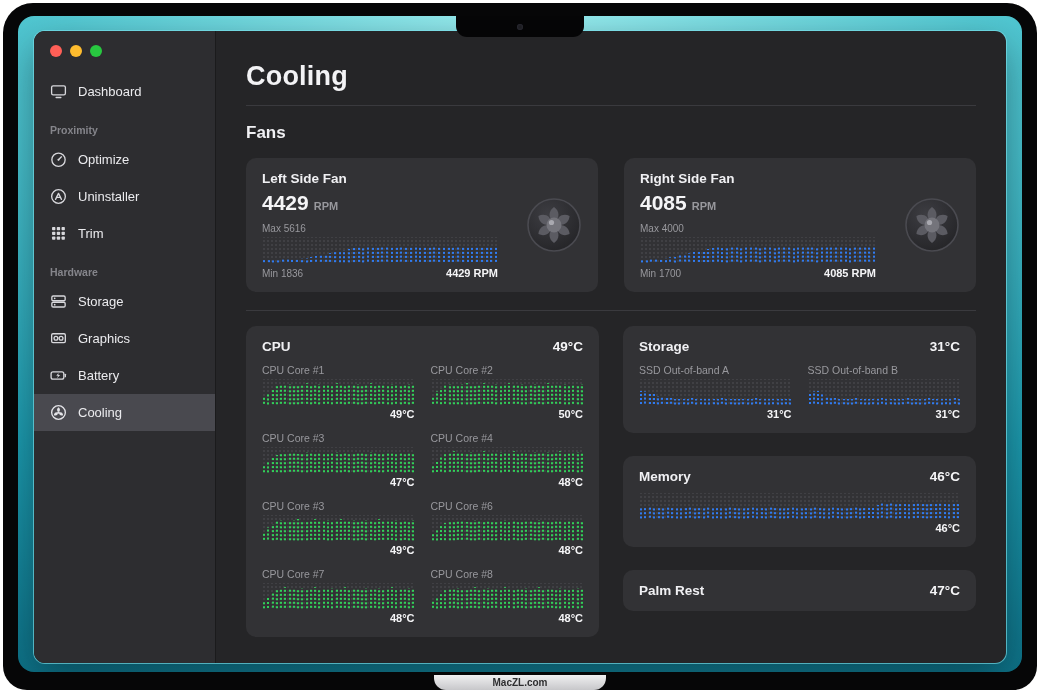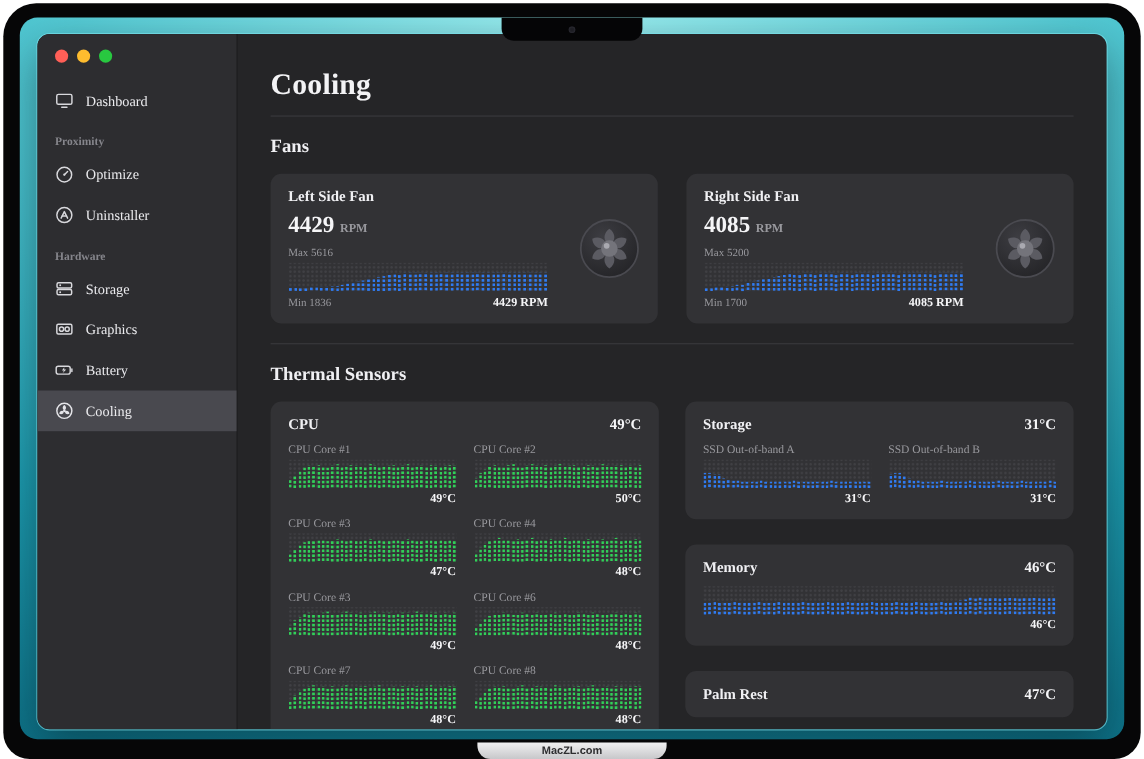--- a/index.html
+++ b/index.html
@@ -2,21 +2,21 @@
 <html><head>
 <meta charset="utf-8">
 <style>
   * { margin:0; padding:0; box-sizing:border-box; }
   html,body { width:1040px; height:690px; background:#fff; font-family:"Liberation Sans","DejaVu Sans",sans-serif; overflow:hidden; }
   .stage { position:relative; width:1040px; height:690px; }
 
   
   .laptop { position:absolute; left:3px; top:3px; right:3px; bottom:0; background:#060607; border-radius:30px 30px 24px 24px; }
   .screen { position:absolute; left:15px; top:13px; right:15px; bottom:18px; border-radius:16px; overflow:hidden;
-            background:radial-gradient(130% 110% at 50% 0%, #9df0f2 0%, #55ccd6 35%, #1d9cb0 70%, #0d7187 100%);font-family:Liberation Serif, serif; }
+            background:radial-gradient(130% 110% at 50% 0%, #9df0f2 0%, #55ccd6 35%, #1d9cb0 70%, #0d7187 100%); }
   .notch { position:absolute; left:50%; top:0; transform:translateX(-50%); width:128px; height:21px; background:#050506; border-radius:0 0 11px 11px; display:flex; align-items:center; justify-content:center; }
   .camera { width:6px; height:6px; border-radius:50%; background:#1d1d22; box-shadow:inset 0 0 2px #3a3a46; }
   .lip { position:absolute; left:50%; bottom:0; transform:translateX(-50%); width:172px; height:15px;
          background:linear-gradient(#f0f0f1,#c7c7ca); border-radius:0 0 12px 12px; display:flex; align-items:center; justify-content:center; }
   .lip span { font-size:10px; font-weight:700; color:#2e2e30; }
 
   
   .window { position:absolute; left:16px; top:15px; right:16px; bottom:9px; border-radius:11px; overflow:hidden; display:flex;
             box-shadow:0 0 0 1px rgba(120,225,235,.65), 0 14px 42px rgba(0,20,26,.45); background:#252527; }
 
@@ -113,20 +113,36 @@
             </div>
             <div class="side-item">
               <span class="glyph">
                 <svg width="19" height="19" viewBox="0 0 20 20" fill="none" stroke="#d8d8dc" stroke-width="1.4" stroke-linecap="round" stroke-linejoin="round">
                     <circle cx="10" cy="10" r="7.2"></circle>
                     <path d="M6.9 13l3.1-6.3 3.1 6.3"></path>
                     <path d="M8 11h4"></path>
                   </svg>
               </span>
               <span class="lbl">Uninstaller</span>
+            </div>
+            <div class="side-item">
+              <span class="glyph">
+                <svg width="19" height="19" viewBox="0 0 20 20" fill="#d8d8dc">
+                    <rect x="3.2" y="3.2" width="3.5" height="3.5" rx="0.8"></rect>
+                    <rect x="8.2" y="3.2" width="3.5" height="3.5" rx="0.8"></rect>
+                    <rect x="13.2" y="3.2" width="3.5" height="3.5" rx="0.8"></rect>
+                    <rect x="3.2" y="8.2" width="3.5" height="3.5" rx="0.8"></rect>
+                    <rect x="8.2" y="8.2" width="3.5" height="3.5" rx="0.8"></rect>
+                    <rect x="13.2" y="8.2" width="3.5" height="3.5" rx="0.8"></rect>
+                    <rect x="3.2" y="13.2" width="3.5" height="3.5" rx="0.8"></rect>
+                    <rect x="8.2" y="13.2" width="3.5" height="3.5" rx="0.8"></rect>
+                    <rect x="13.2" y="13.2" width="3.5" height="3.5" rx="0.8"></rect>
+                  </svg>
+              </span>
+              <span class="lbl">Trim</span>
             </div>
 
             <div class="section-label">Hardware</div>
 
             <div class="side-item">
               <span class="glyph">
                 <svg width="19" height="19" viewBox="0 0 20 20" fill="none" stroke="#d8d8dc" stroke-width="1.4">
                     <rect x="3" y="4.2" width="14" height="5" rx="1.4"></rect>
                     <rect x="3" y="10.8" width="14" height="5" rx="1.4"></rect>
                     <circle cx="6" cy="6.7" r="0.9" fill="#d8d8dc" stroke="none"></circle>
@@ -268,21 +284,21 @@
               </div>
             </div>
 
             <div class="card fan-card">
               <div class="fan-left">
                 <div class="fan-name">Right Side Fan</div>
                 <div class="fan-rpm">
                   <span class="rpm-value">4085</span>
                   <span class="rpm-unit">RPM</span>
                 </div>
-                <div class="fan-max">Max 5200</div>
+                <div class="fan-max">Max 4000</div>
                 <div class="chart">
                     <div class="bar" style="height: 17%; background-image: radial-gradient(circle, rgb(46, 123, 243) 1.35px, rgba(0, 0, 0, 0) 1.5px);"></div>
                     <div class="bar" style="height: 17%; background-image: radial-gradient(circle, rgb(46, 123, 243) 1.35px, rgba(0, 0, 0, 0) 1.5px);"></div>
                     <div class="bar" style="height: 18%; background-image: radial-gradient(circle, rgb(46, 123, 243) 1.35px, rgba(0, 0, 0, 0) 1.5px);"></div>
                     <div class="bar" style="height: 18%; background-image: radial-gradient(circle, rgb(46, 123, 243) 1.35px, rgba(0, 0, 0, 0) 1.5px);"></div>
                     <div class="bar" style="height: 19%; background-image: radial-gradient(circle, rgb(46, 123, 243) 1.35px, rgba(0, 0, 0, 0) 1.5px);"></div>
                     <div class="bar" style="height: 20%; background-image: radial-gradient(circle, rgb(46, 123, 243) 1.35px, rgba(0, 0, 0, 0) 1.5px);"></div>
                     <div class="bar" style="height: 22%; background-image: radial-gradient(circle, rgb(46, 123, 243) 1.35px, rgba(0, 0, 0, 0) 1.5px);"></div>
                     <div class="bar" style="height: 25%; background-image: radial-gradient(circle, rgb(46, 123, 243) 1.35px, rgba(0, 0, 0, 0) 1.5px);"></div>
                     <div class="bar" style="height: 29%; background-image: radial-gradient(circle, rgb(46, 123, 243) 1.35px, rgba(0, 0, 0, 0) 1.5px);"></div>
@@ -352,21 +368,20 @@
                     </g>
                     <circle cx="28" cy="28" r="7.5" fill="#74747b"></circle>
                     <circle cx="25.5" cy="25.5" r="2.6" fill="#a9a9b0"></circle>
                   </svg>
               </div>
             </div>
           </div>
 
           <div class="rule" style="margin-top:18px"></div>
 
-          <h2 class="sec-head">Thermal Sensors</h2>
 
           <div class="thermal-grid">
 
             <div class="thermal-col">
               <div class="card">
                 <div class="card-head">
                   <span class="card-title">CPU</span>
                   <span class="card-temp">49°C</span>
                 </div>
                 <div class="mini-grid">

